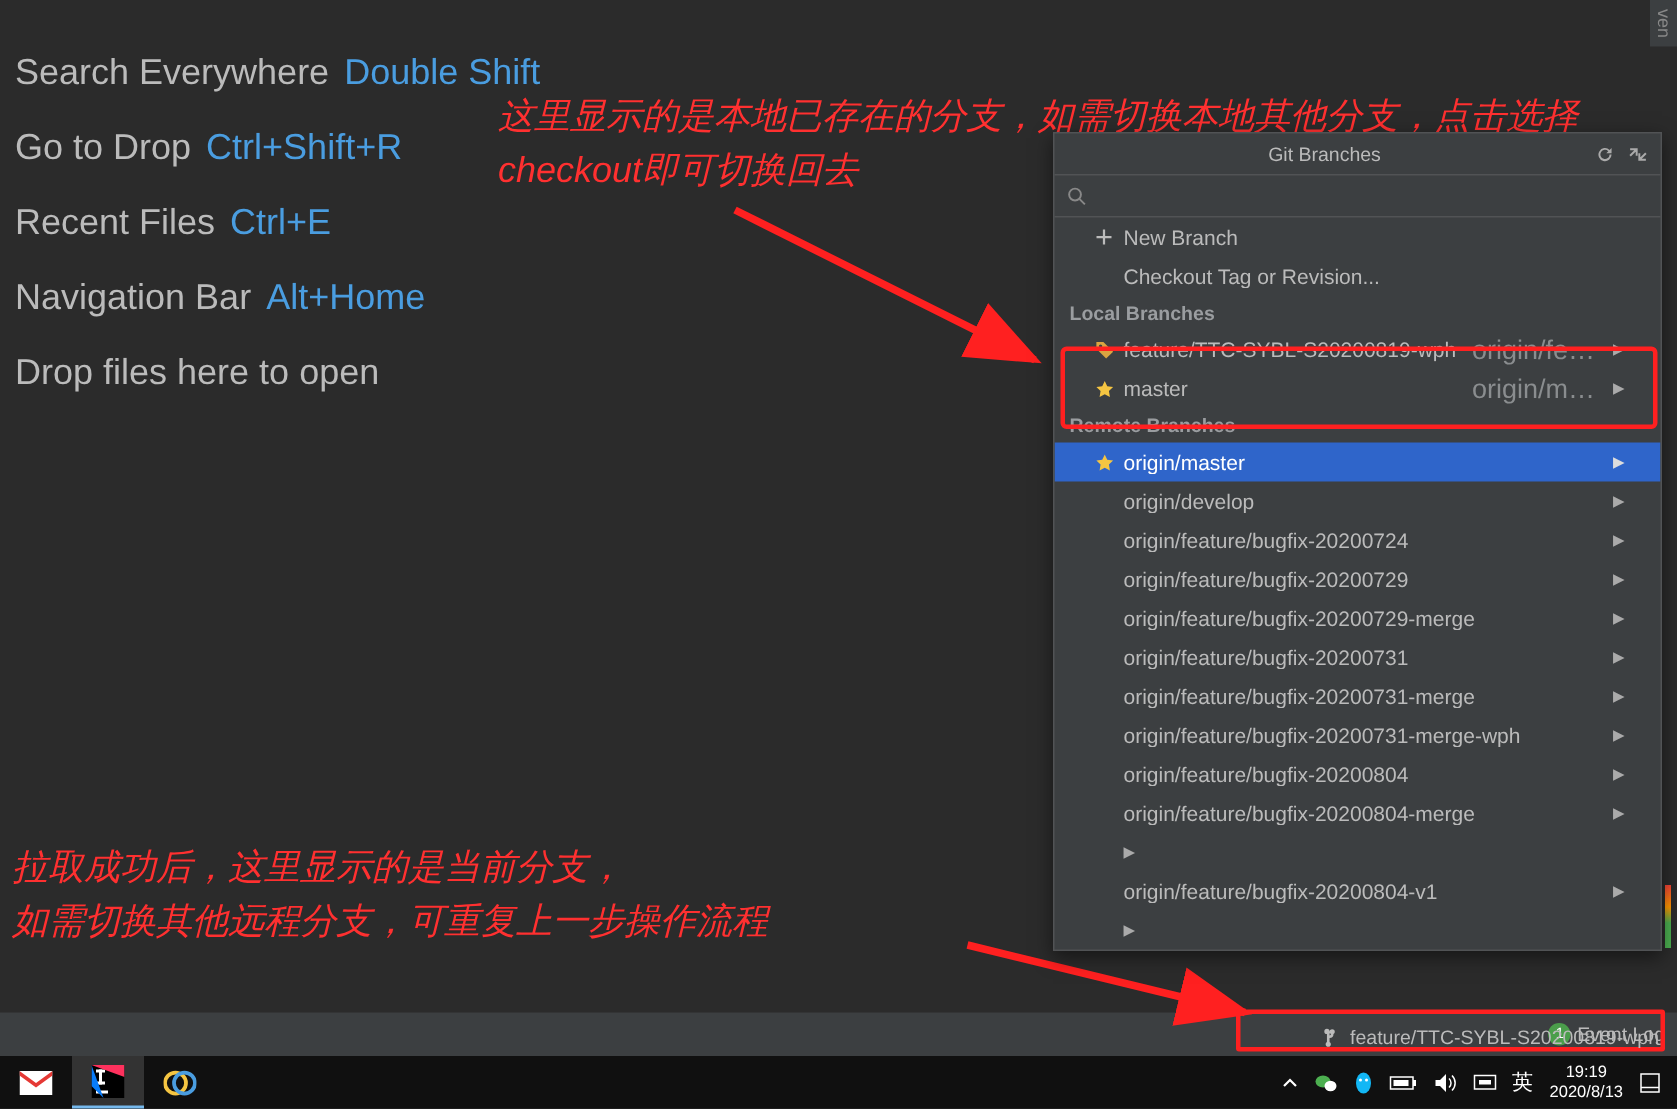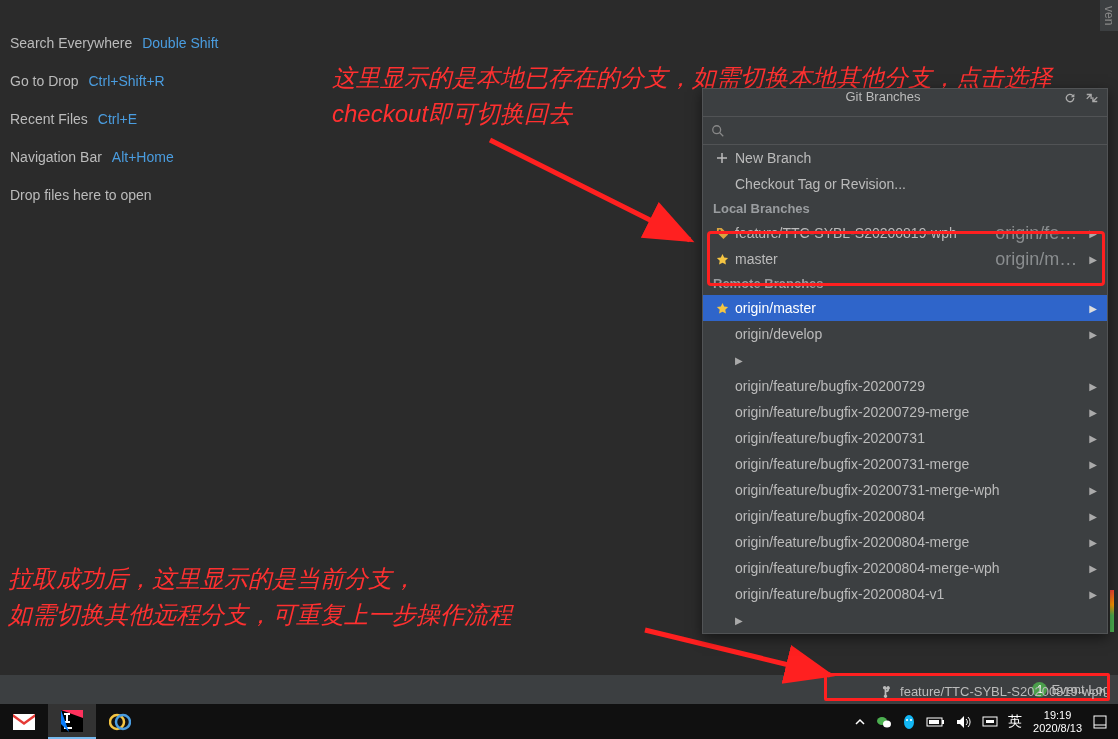--- a/index.html
+++ b/index.html
@@ -1,33 +1,33 @@
 <!DOCTYPE html>
 <html><head>
 <meta charset="utf-8">
 <style>
 * { margin:0; padding:0; box-sizing:border-box; font-family:"Segoe UI", Arial, sans-serif; }
 body { width:1118px; height:739px; background:#2b2b2b; overflow:hidden; position:relative; }
 .editor-area { position:absolute; left:0; top:0; right:0; bottom:65px; background:#2b2b2b; }
 .start-hints { position:absolute; left:10px; top:35px; }
-.hint-row { font-size:14px; color:#bbbbbb; margin-bottom:22px; display:flex; align-items:flex-end; }
+.hint-row { font-size:24px; color:#bbbbbb; margin-bottom:22px; display:flex; align-items:flex-end; }
 .hint-row .label { color:#bbbbbb; margin-right:10px; }
 .hint-row .shortcut { color:#4a9de0; }
 .annotation { position:absolute; color:#ff3030; font-size:24px; font-weight:500; line-height:1.5; z-index:5;font-style:italic; }
 .annotation.top { left:332px; top:60px; width:750px; }
 .annotation.bottom { left:8px; top:548px; width:680px;margin-top:13px; }
 .arrow-svg { position:absolute; z-index:6; pointer-events:none; }
 .popup { position:absolute; right:10px; top:88px; width:406px; background:#3c3f41; border:1px solid #515355; box-shadow:0 4px 12px rgba(0,0,0,0.5); z-index:10; }
-.popup-header { display:flex; height:28px; padding:0 6px; border-bottom:1px solid #515355; }
+.popup-header { display:flex; align-items:center; height:28px; padding:0 6px; border-bottom:1px solid #515355; }
 .popup-title { flex:1; text-align:center; color:#bbbbbb; font-size:13px; }
 .popup-icon { width:18px; height:18px; display:flex; align-items:center; justify-content:center; color:#aaa; cursor:pointer; margin-left:4px; }
 .popup-search { display:flex; align-items:center; height:28px; padding:0 8px; border-bottom:1px solid #515355; }
 .popup-search svg { margin-right:6px; }
 .popup-body { max-height:530px; overflow:hidden; }
-.menu-item { display:flex; align-items:center; height:26px; padding:0 10px; color:#bbbbbb; font-size:14px; cursor:pointer; }
+.menu-item { display:flex; align-items:center; height:26px; padding:0 24px; color:#bbbbbb; font-size:14px; cursor:pointer; }
 .menu-item .icon-slot { width:18px; display:flex; align-items:center; justify-content:center; margin-right:4px; }
 .menu-item .text { flex:1; white-space:nowrap; overflow:hidden; text-overflow:ellipsis; }
 .menu-item .tracking { color:#8a8d8f; font-size:18px; margin-right:4px; max-width:90px; white-space:nowrap; overflow:hidden; text-overflow:ellipsis; }
 .menu-item .chevron { color:#aaa; font-size:10px; }
 .menu-item.selected { background:#2f65ca; color:#fff; }
 .menu-item.selected .tracking, .menu-item.selected .chevron { color:#ddd; }
 .section-header { padding:4px 10px; color:#9a9da0; font-size:13px; font-weight:bold; }
 .red-box { position:absolute; border:3px solid #ff2020; z-index:15; pointer-events:none; }
 .red-box.rb1 { right:13px; top:231px; width:398px; height:55px; border-radius:4px; }
 .red-box.rb2 { right:8px; bottom:38px; width:286px; height:28px; border-radius:2px; }
@@ -168,20 +168,21 @@
             <span class="text">origin/master</span>
             <span class="chevron">▶</span>
           </div>
           <div class="menu-item">
             <span class="icon-slot"></span>
             <span class="text">origin/develop</span>
             <span class="chevron">▶</span>
           </div>
           <div class="menu-item">
             <span class="icon-slot"></span>
+            <span class="text">origin/feature/bugfix-20200724</span>
             <span class="chevron">▶</span>
           </div>
           <div class="menu-item">
             <span class="icon-slot"></span>
             <span class="text">origin/feature/bugfix-20200729</span>
             <span class="chevron">▶</span>
           </div>
           <div class="menu-item">
             <span class="icon-slot"></span>
             <span class="text">origin/feature/bugfix-20200729-merge</span>
@@ -207,21 +208,20 @@
             <span class="text">origin/feature/bugfix-20200804</span>
             <span class="chevron">▶</span>
           </div>
           <div class="menu-item">
             <span class="icon-slot"></span>
             <span class="text">origin/feature/bugfix-20200804-merge</span>
             <span class="chevron">▶</span>
           </div>
           <div class="menu-item">
             <span class="icon-slot"></span>
-            <span class="text">origin/feature/bugfix-20200804-merge-wph</span>
             <span class="chevron">▶</span>
           </div>
           <div class="menu-item">
             <span class="icon-slot"></span>
             <span class="text">origin/feature/bugfix-20200804-v1</span>
             <span class="chevron">▶</span>
           </div>
           <div class="menu-item">
             <span class="icon-slot"></span>
             <span class="chevron">▶</span>

